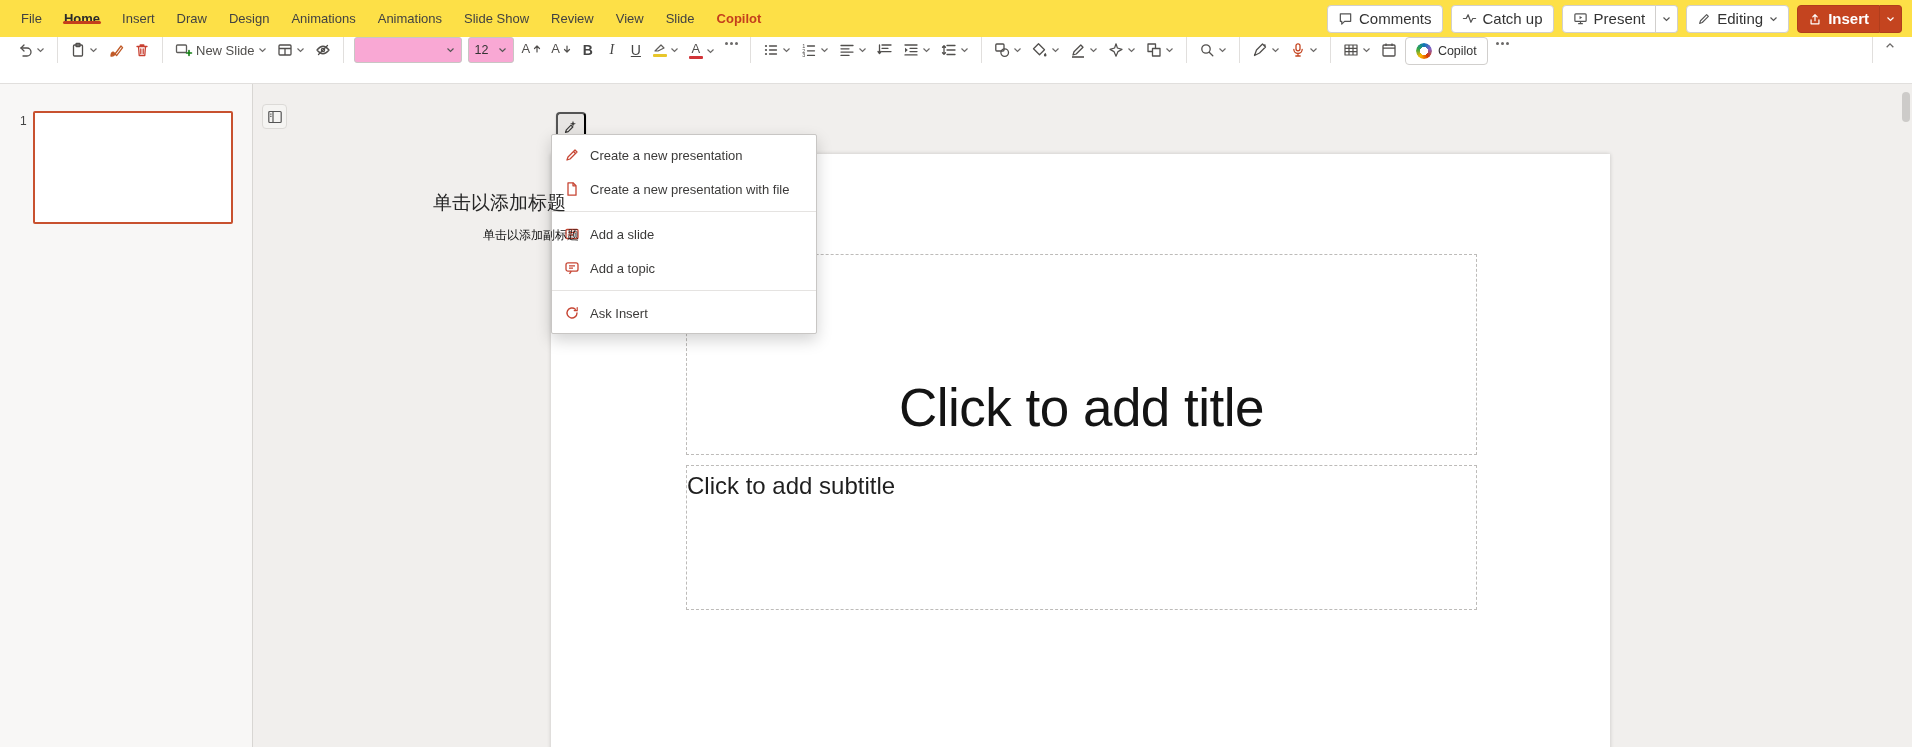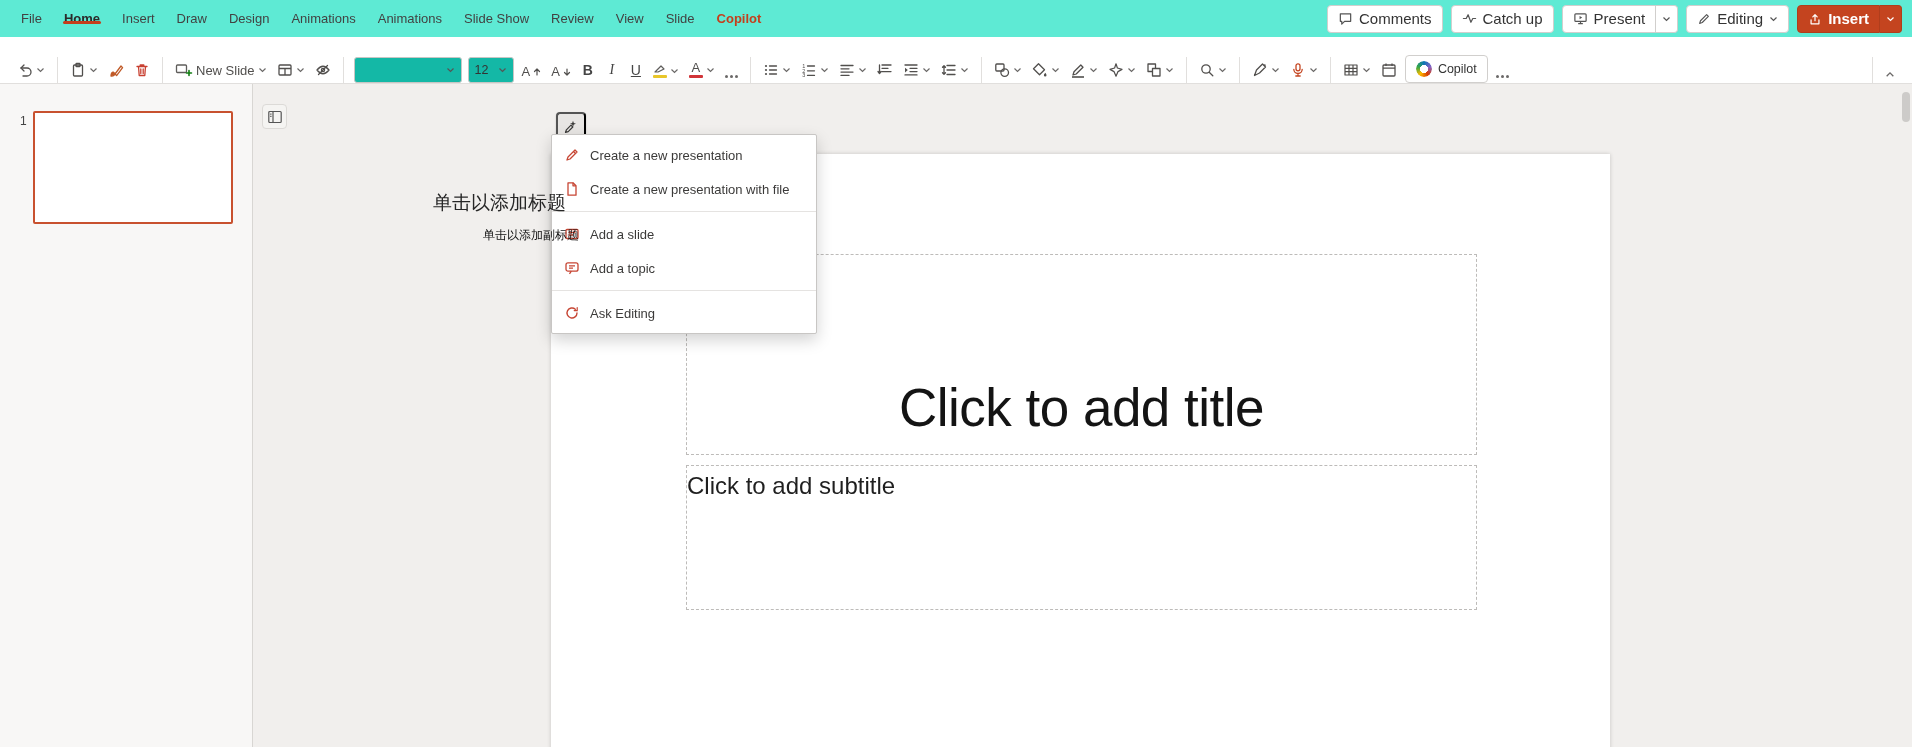--- a/index.html
+++ b/index.html
@@ -1,43 +1,43 @@
 <!DOCTYPE html>
 <html><head>
 <meta charset="utf-8">
 <style>
   *{margin:0;padding:0;box-sizing:border-box}
   html,body{width:1912px;height:747px;overflow:hidden;background:#fff;
     font-family:"Liberation Sans",sans-serif;-webkit-font-smoothing:antialiased}
 
   
-  .topbar{position:absolute;top:0;left:0;right:0;height:37px;background:#5eead4;
+  .topbar{position:absolute;top:0;left:0;right:0;height:37px;background:#fde047;
     display:flex;justify-content:space-between;align-items:center;padding:10px 10px}
   .tabs{display:flex;align-items:stretch;height:100%}
   .tab{display:flex;align-items:center;padding:0 11px;font-size:13px;color:#424242;cursor:pointer;position:relative;white-space:nowrap}
   .tab.active{font-weight:700;color:#2b2b2b}
   .tab.active::after{content:"";position:absolute;left:10px;right:10px;bottom:3px;height:3px;background:#C43E1C;border-radius:2px}
   .tab.copilot-tab{color:#C43E1C;font-weight:600}
   .topbar-right{display:flex;gap:8px;align-items:center}
   .tb-btn{display:flex;align-items:center;gap:6px;height:28px;padding:0 10px;border:1px solid #d1cfcd;
     border-radius:4px;background:#fff;font-size:15px;color:#333;cursor:pointer;white-space:nowrap}
   .tb-group{display:flex}
   .tb-group .seg-main{border-radius:4px 0 0 4px}
   .tb-group .seg-chev{border-left:none;border-radius:0 4px 4px 0;padding:0 6px}
   .share-main{background:#C4441F;border-color:#B03E1C;color:#fff;font-weight:600}
   .share-chev{background:#C4441F;border-color:#B03E1C;border-left:1px solid rgba(255,255,255,.45);color:#fff}
 
   
   .ribbon{position:absolute;top:37px;left:0;right:0;height:47px;background:#fff;
-    border-bottom:1px solid #e1dfdd;display:flex;align-items:flex-end;padding:0 12px}
+    border-bottom:1px solid #e1dfdd;display:flex;align-items:flex-start;padding:0 12px}
   .rbtn{display:flex;align-items:center;gap:3px;padding:5px 4px;margin:0 1px;border-radius:4px;
     color:#514f4d;background:transparent;border:none;font-size:13px;cursor:pointer}
   .rdiv{width:1px;height:26px;background:#e1dfdd;margin:0 7px;flex:none}
   .combo{display:flex;align-items:center;justify-content:space-between;height:26px;border:1px solid #c8c6c4;
-    border-radius:3px;padding:0 6px;font-size:12.5px;color:#333;background:#14b8a6;margin:0 3px;cursor:pointer}
+    border-radius:3px;padding:0 6px;font-size:12.5px;color:#333;background:#f9a8d4;margin:0 3px;cursor:pointer}
   .font-name{width:108px}
   .font-size{width:46px}
   .biu{font-size:14px;color:#444;width:14px;text-align:center}
   .bold-g{font-weight:700}.italic-g{font-style:italic;font-family:"Liberation Serif",serif}.underline-g{text-decoration:underline}
   .glyph-a{font-size:13px;color:#514f4d;line-height:1}
   .stack{display:flex;flex-direction:column;align-items:center;gap:1px}
   .cbar{width:14px;height:3px;border-radius:1px}
   .ellipsis-dots{display:flex;gap:2px;align-items:center}
   .ellipsis-dots i{width:3px;height:3px;border-radius:50%;background:#6b6968;display:block}
   .copilot-pill{display:flex;align-items:center;gap:6px;border:1px solid #d1cfcd;border-radius:4px;height:28px;
@@ -516,20 +516,20 @@
           <path d="M5.5 13.8l1.8-2.6M5 5.8h6M5 8.2h4"></path>
         </svg>
       <span>Add a topic</span>
     </div>
     <div class="menu-sep"></div>
     <div class="menu-item">
       <svg width="16" height="16" viewBox="0 0 16 16" fill="none" stroke="currentColor" stroke-width="1.4" stroke-linecap="round">
           <path d="M13 8a5 5 0 1 1-1.7-3.8"></path>
           <path d="M13.2 2.6v3h-3" stroke-width="1.2"></path>
         </svg>
-      <span>Ask Editing</span>
+      <span>Ask Insert</span>
     </div>
   </div>
 
   <div class="vscroll">
     <div class="vthumb"></div>
   </div>
 </div>
 
 </body></html>

